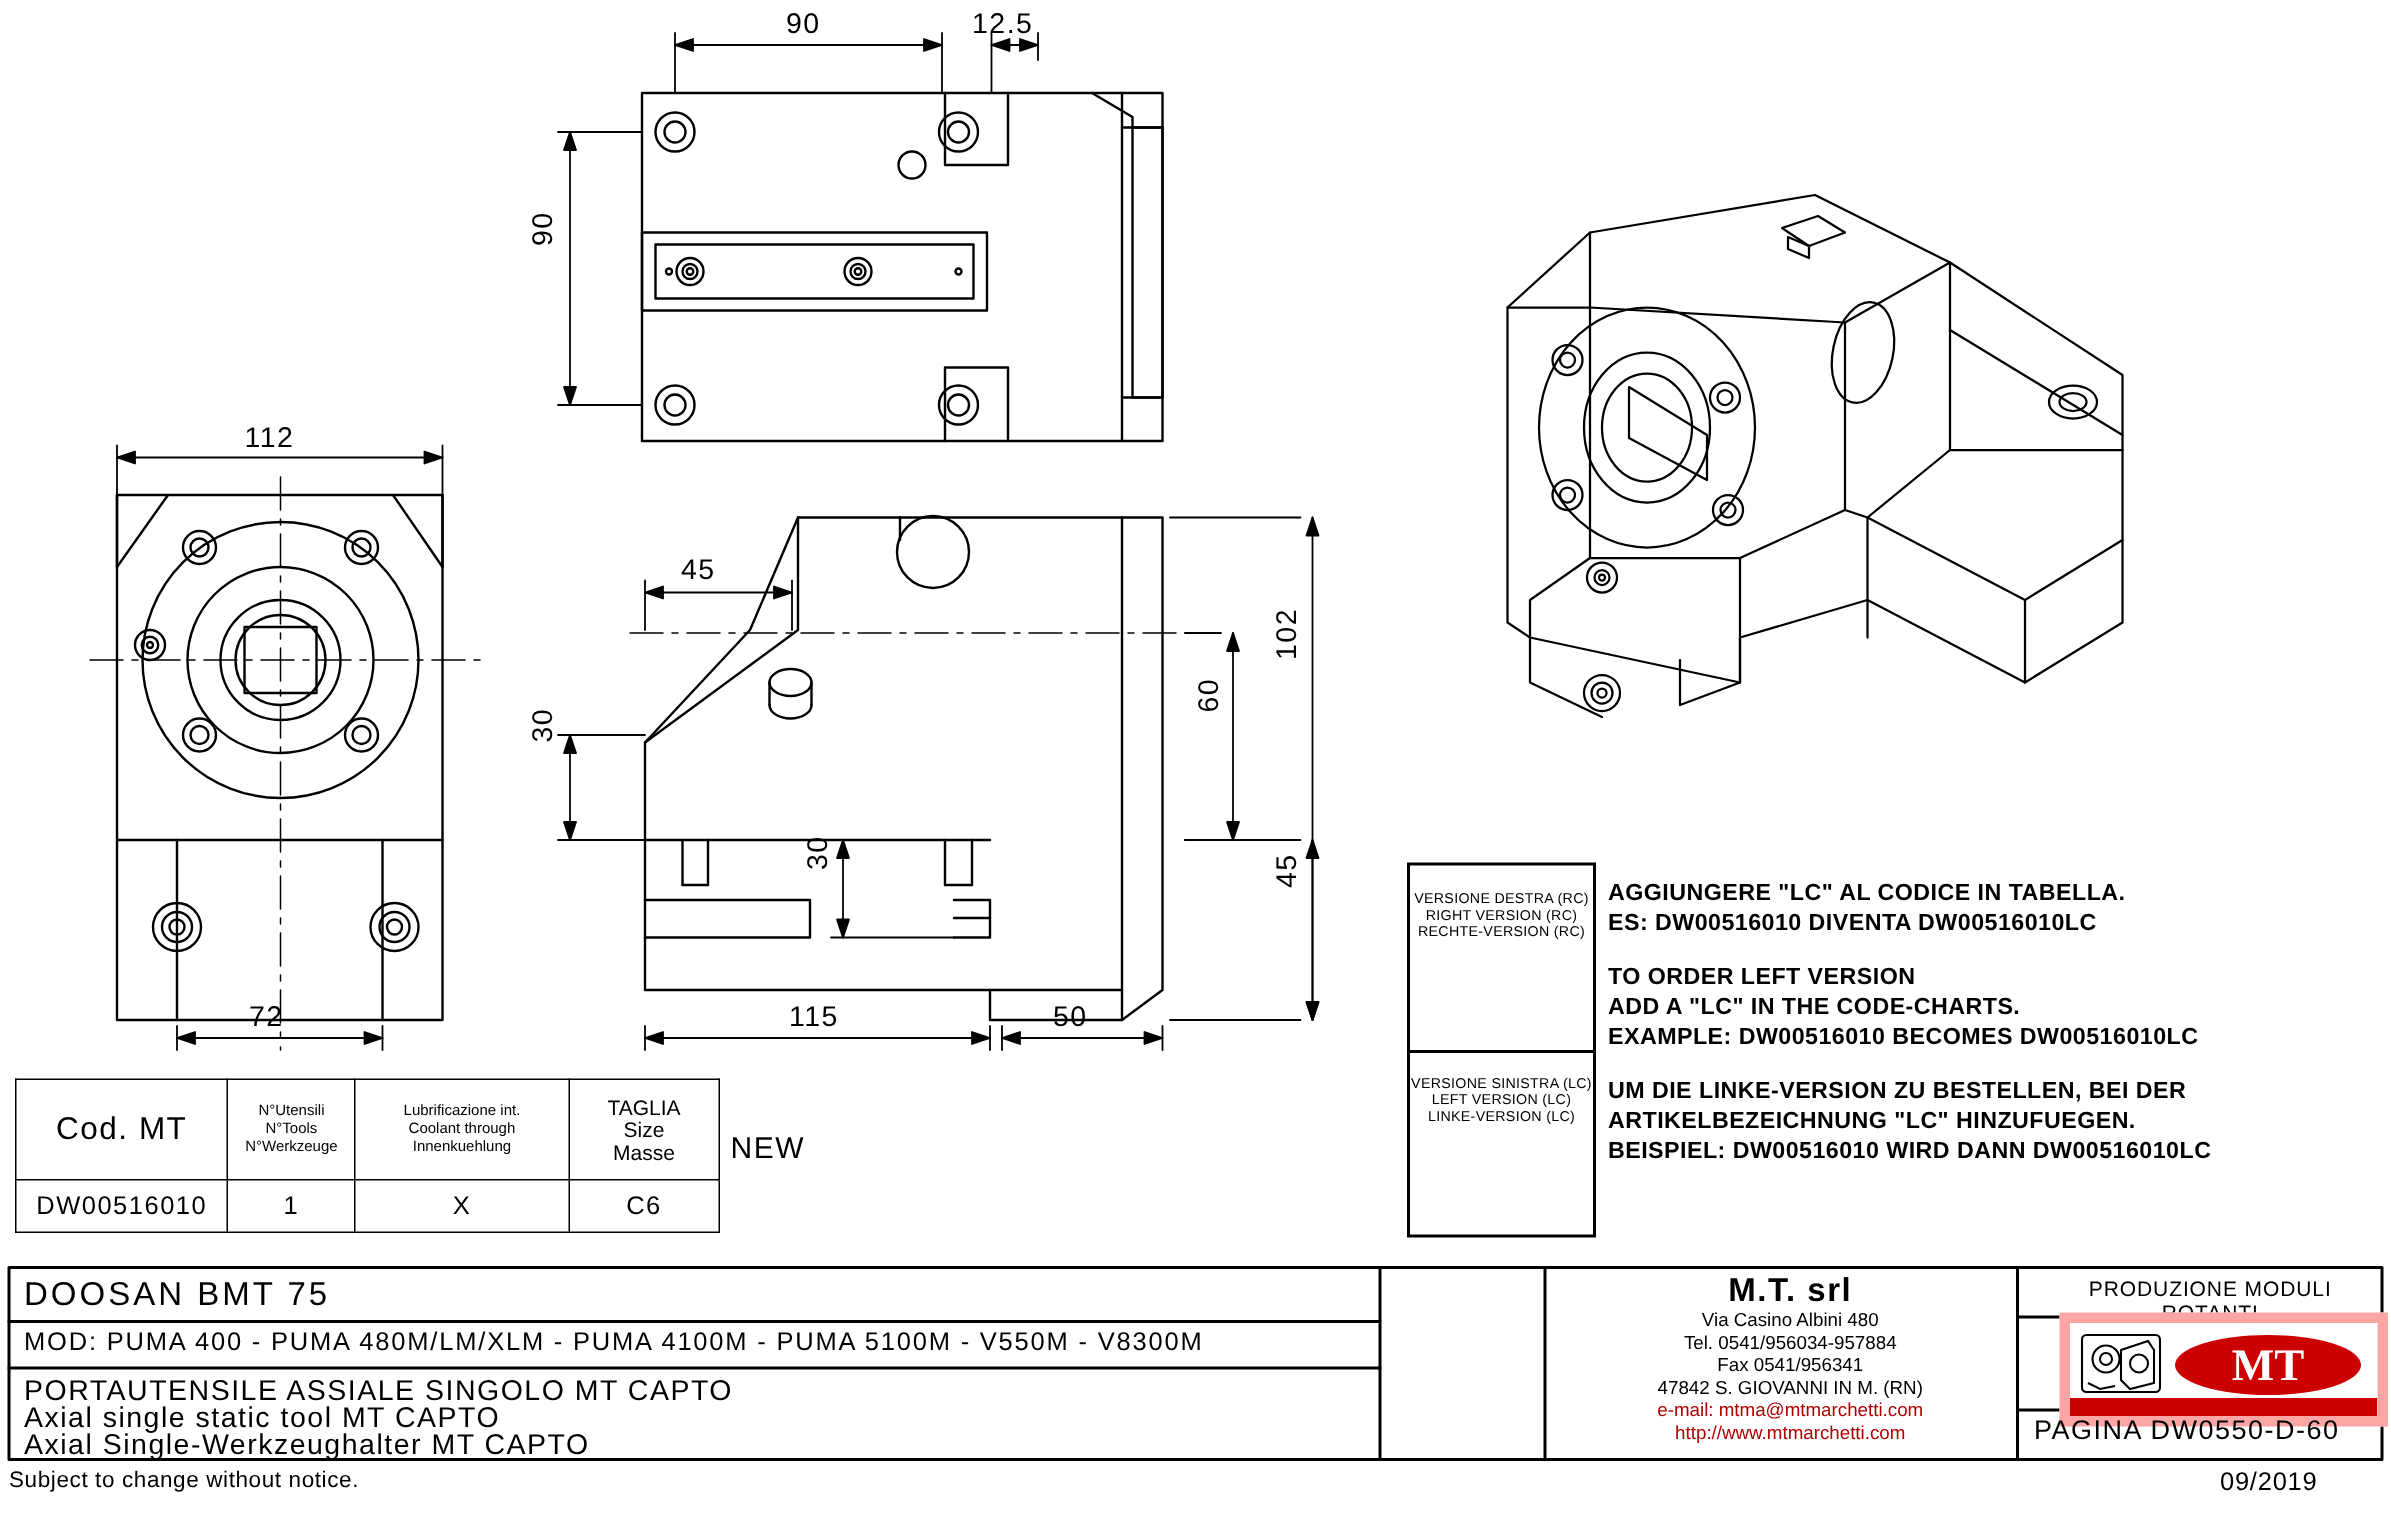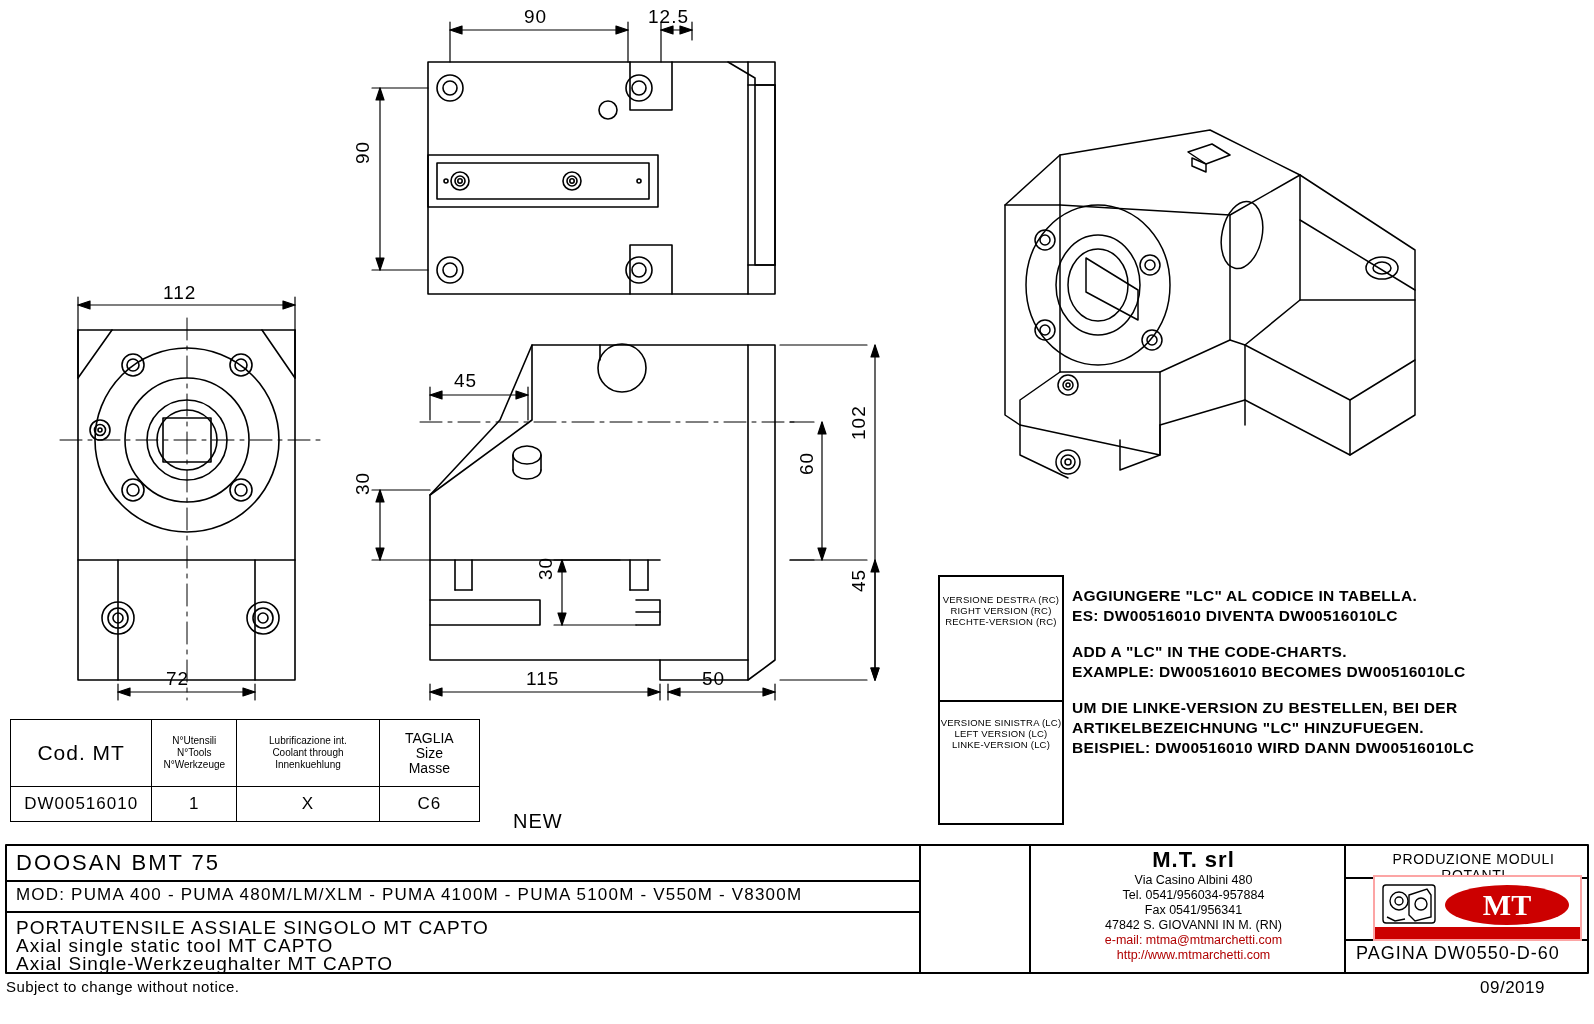--- a/index.html
+++ b/index.html
@@ -12,40 +12,40 @@
   
   .codtable{position:absolute;left:10px;top:719px;width:470px;height:100px;}
   .codtable table{border-collapse:collapse;width:470px;}
   .codtable td{border:1.5px solid #000;text-align:center;vertical-align:middle;
       font-family:"Liberation Sans",sans-serif;}
   .hdr-cod{font-size:21px;letter-spacing:1px;height:64px;width:135px;}
   .hdr-small{font-size:10px;line-height:12px;width:80px;}
   .hdr-lub{font-size:10px;line-height:12px;width:136px;}
   .hdr-taglia{font-size:14px;line-height:15px;width:95px;}
   .cell{font-size:17px;height:32px;letter-spacing:1px;}
-  .newlbl{position:absolute;left:487px;top:810px;font-size:20px;letter-spacing:1px;margin-left:26px;}
+  .newlbl{position:absolute;left:487px;top:755px;font-size:20px;letter-spacing:1px;}
   
   .vbox{position:absolute;left:938px;top:575px;width:122px;height:246px;border:2px solid #000;background:#fff;}
   .vbox .lbl{font-size:9.5px;line-height:11px;text-align:center;letter-spacing:.2px;padding-top:17px;}
   .vsep{position:absolute;left:0;top:123px;width:122px;height:0;border-top:2px solid #000;}
   .notetext{position:absolute;left:1072px;top:586px;font-size:15.5px;line-height:20px;letter-spacing:.3px;font-weight:bold;}
   
   .tb{position:absolute;left:6px;top:845px;width:1582px;height:128px;}
   .tb .t1{position:absolute;left:10px;top:5px;font-size:22px;letter-spacing:2px;}
   .tb .t2{position:absolute;left:10px;top:40px;font-size:17px;letter-spacing:1.2px;}
   .tb .t3{position:absolute;left:10px;top:74px;font-size:19px;line-height:18px;letter-spacing:1px;}
   .mt{position:absolute;left:1035px;top:2px;width:305px;text-align:center;}
   .mt .nm{font-size:22px;font-weight:bold;letter-spacing:1px;}
   .mt .ad{font-size:12.5px;line-height:15px;}
   .mt .web{color:#b00000;}
   .prod{position:absolute;left:1355px;top:6px;width:225px;text-align:center;font-size:14px;letter-spacing:.6px;}
   .pagina{position:absolute;left:1350px;top:98px;font-size:18px;letter-spacing:1px;}
   .subject{position:absolute;left:6px;top:978px;font-size:15px;letter-spacing:.4px;}
   .date{position:absolute;left:1480px;top:978px;font-size:17px;letter-spacing:.5px;}
-  .logobox{position:absolute;left:1367px;top:30px;width:205px;height:62px;border:2px solid #fca5a5;background:#ffffff;overflow:hidden;}
+  .logobox{position:absolute;left:1367px;top:30px;width:205px;height:62px;border:7px solid #fca5a5;background:#ffffff;overflow:hidden;}
 </style>
 </head>
 <body>
 
 <div class="sheet">
 
 <svg width="1594" height="1024" viewBox="0 0 1594 1024">
   <g fill="none" stroke="#000" stroke-width="1.6" stroke-linecap="round" stroke-linejoin="round">
 
   <g>
@@ -333,20 +333,21 @@
   <div class="vsep"></div>
   <div class="lbl" style="position:absolute;top:123px;width:122px;white-space:pre-line;">VERSIONE SINISTRA (LC)
 LEFT VERSION (LC)
 LINKE-VERSION (LC)</div>
 </div>
 
 <div class="notetext">
   <div>AGGIUNGERE "LC" AL CODICE IN TABELLA.</div>
   <div>ES: DW00516010 DIVENTA DW00516010LC</div>
   <div style="height:16px;"></div>
+  <div>TO ORDER LEFT VERSION</div>
   <div>ADD A "LC" IN THE CODE-CHARTS.</div>
   <div>EXAMPLE: DW00516010 BECOMES DW00516010LC</div>
   <div style="height:16px;"></div>
   <div>UM DIE LINKE-VERSION ZU BESTELLEN, BEI DER</div>
   <div>ARTIKELBEZEICHNUNG "LC" HINZUFUEGEN.</div>
   <div>BEISPIEL: DW00516010 WIRD DANN DW00516010LC</div>
 </div>
 
 <div class="tb">
   <div class="t1">DOOSAN  BMT 75</div>

